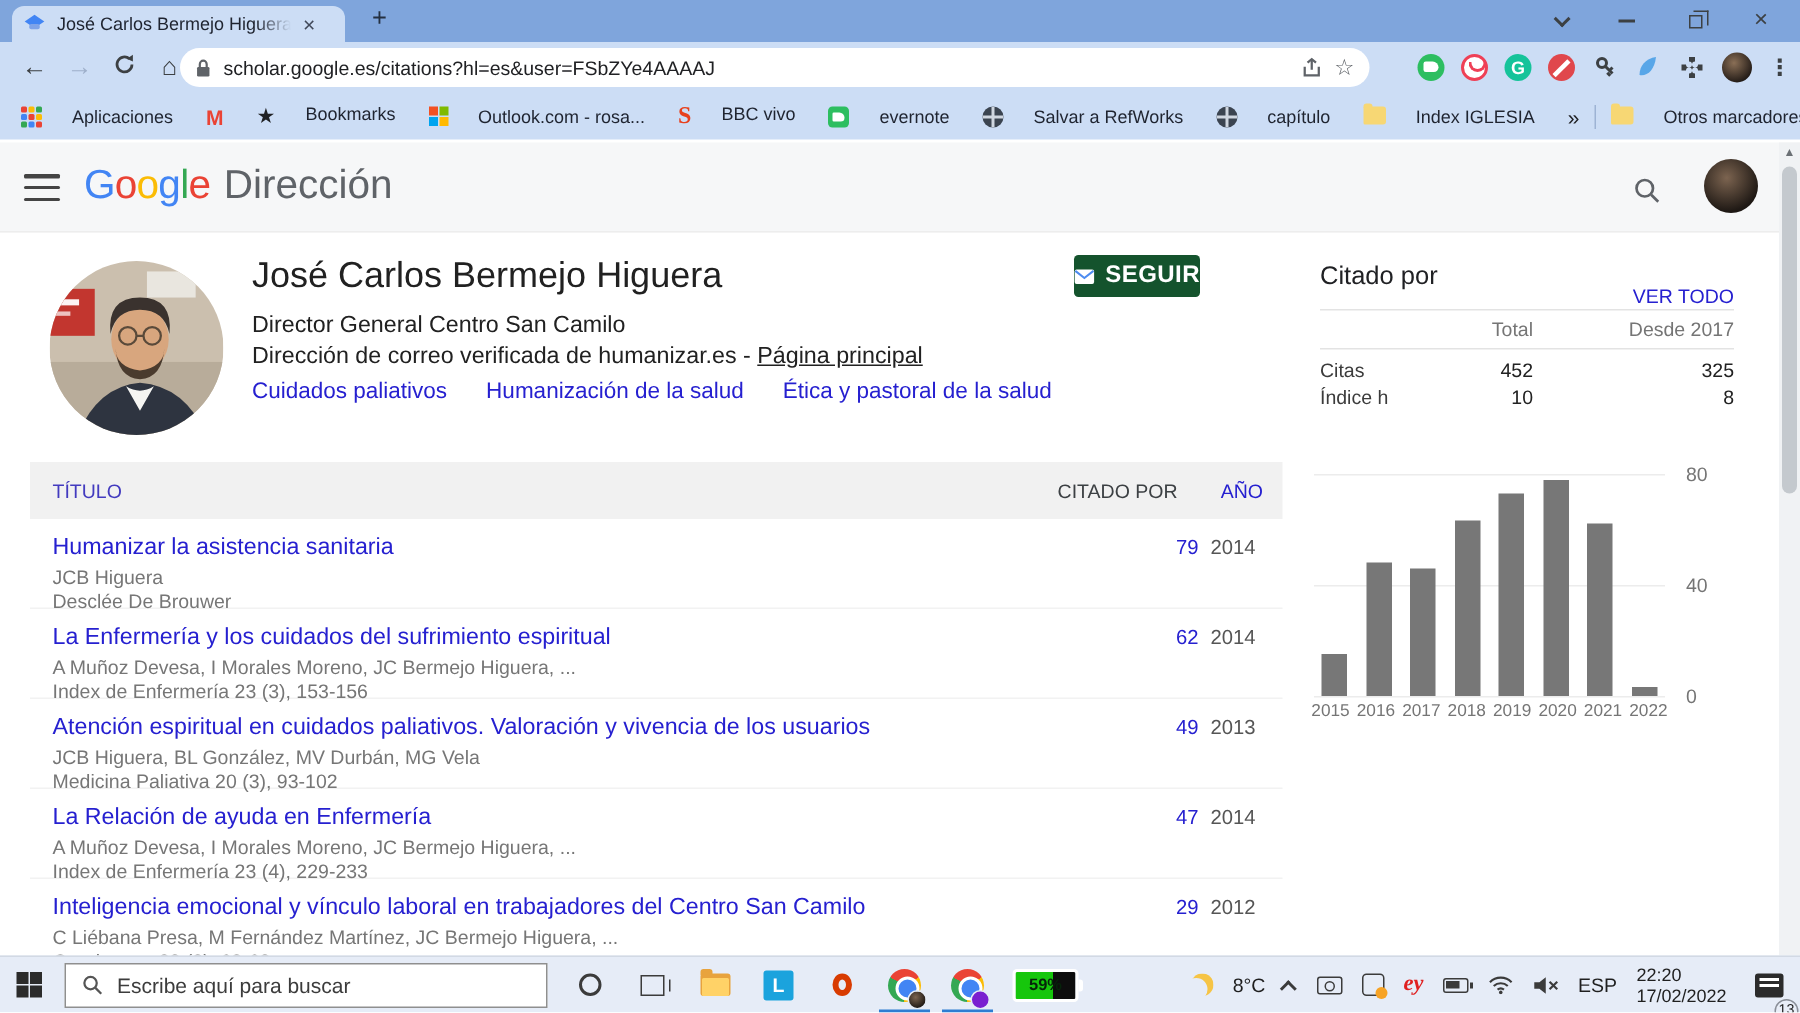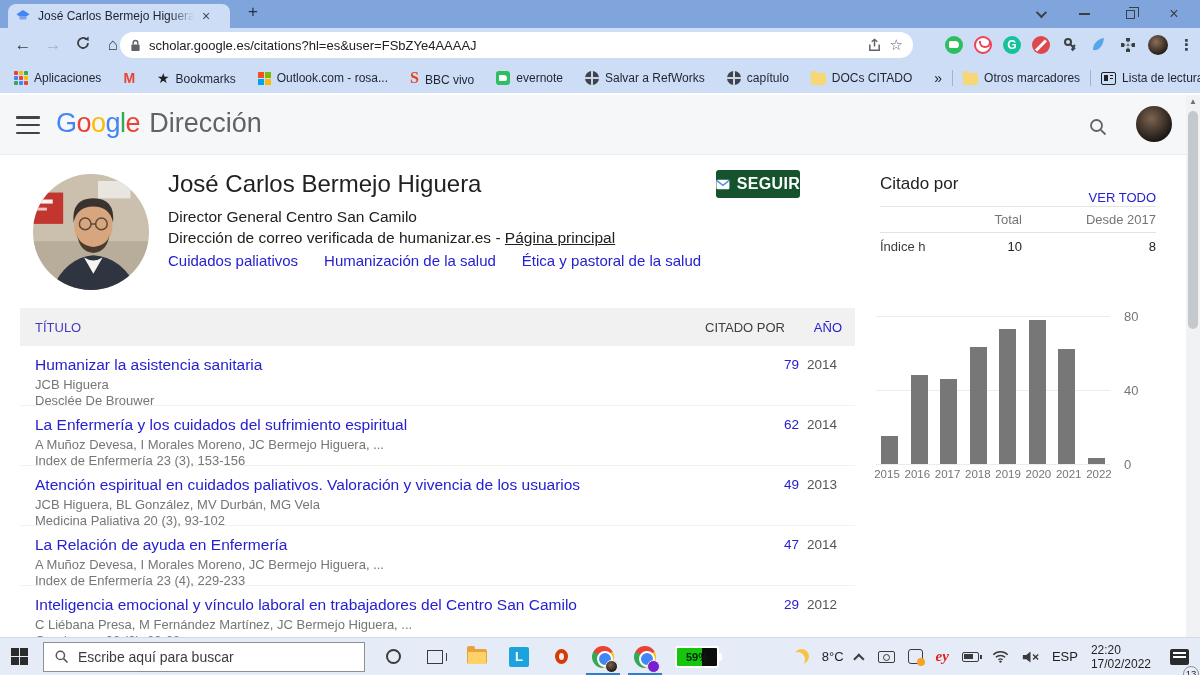--- a/index.html
+++ b/index.html
@@ -35,21 +35,21 @@
   .ext-gram{background:#15c39a;color:#fff;font-size:12px;font-weight:bold;text-align:center;line-height:18px}
   .ext-block{background:#e0474c}
   .ext-block::after{content:"";position:absolute;left:2px;top:7.5px;width:14px;height:3px;background:#fff;transform:rotate(-45deg)}
   .ext-key{background:transparent}
   .ext-feather{background:transparent}
   .ext-puzzle{background:transparent}
   .avatar-sm{width:20px;height:20px;border-radius:50%;background:radial-gradient(circle at 40% 35%,#8a6f56,#211a16 75%)}
   .menu-dots{font-size:15px;color:#3c4043;font-weight:bold}
 
   #bookmarks{position:absolute;left:0;top:62px;width:1200px;height:31px;background:#ccddf5;display:flex;align-items:center;padding:0 14px;font-size:12px;color:#1f2430}
-  .bm{display:flex;align-items:flex-end;gap:6px;margin-right:22px;white-space:nowrap}
+  .bm{display:flex;align-items:flex-start;gap:20px;margin-right:22px;white-space:nowrap}
   .bm-right{margin-left:auto;display:flex;align-items:center;gap:10px}
   .grid9{width:14px;height:14px;display:grid;grid-template-columns:repeat(3,4px);grid-template-rows:repeat(3,4px);gap:1px}
   .grid9 b{border-radius:1px}
   .gm{color:#ea4335;font-weight:bold;font-size:14px}
   .star-ic{font-size:14px;color:#202124}
   .ms4{width:13px;height:13px;display:grid;grid-template-columns:6px 6px;grid-template-rows:6px 6px;gap:1px}
   .bbc-s{color:#e8401c;font-weight:bold;font-size:16px;font-family:"Liberation Serif",serif}
   .ev-bm{width:14px;height:14px;border-radius:3px;background:#2dbe60;position:relative}
   .ev-bm::after{content:"";position:absolute;left:3px;top:4px;width:8px;height:6px;background:#fff;border-radius:1px 4px 3px 1px}
   .globe{width:14px;height:14px;border-radius:50%;background:#3b4450;position:relative;overflow:hidden}
@@ -285,21 +285,21 @@
     <div class="bm">
       <span class="globe"></span>
       <span>Salvar a RefWorks</span>
     </div>
     <div class="bm">
       <span class="globe"></span>
       <span>capítulo</span>
     </div>
     <div class="bm">
       <span class="folder-y"></span>
-      <span>DOCs CITADO</span>
+      <span>Index IGLESIA</span>
     </div>
     <div class="bm-right">
       <span style="font-size:14px;color:#202124">»</span>
       <span class="vsep"></span>
       <div class="bm" style="margin-right:0">
         <span class="folder-y"></span>
         <span>Otros marcadores</span>
       </div>
       <span class="vsep"></span>
       <div class="bm" style="margin-right:0">
@@ -418,20 +418,25 @@
     <div id="cb-panel">
       <div id="cb-title-row">
         <span id="cb-title">Citado por</span>
         <a id="cb-link" class="blue-link">VER TODO</a>
       </div>
       <div id="cb-table">
         <div class="cb-row head">
           <span class="cb-lbl"></span>
           <span class="cb-c2">Total</span>
           <span class="cb-c3">Desde 2017</span>
+        </div>
+        <div class="cb-row">
+          <span class="cb-lbl">Citas</span>
+          <span class="cb-c2">452</span>
+          <span class="cb-c3">325</span>
         </div>
         <div class="cb-row">
           <span class="cb-lbl">Índice h</span>
           <span class="cb-c2">10</span>
           <span class="cb-c3">8</span>
         </div>
       </div>
     </div>
 
     <div id="chart-plot">

